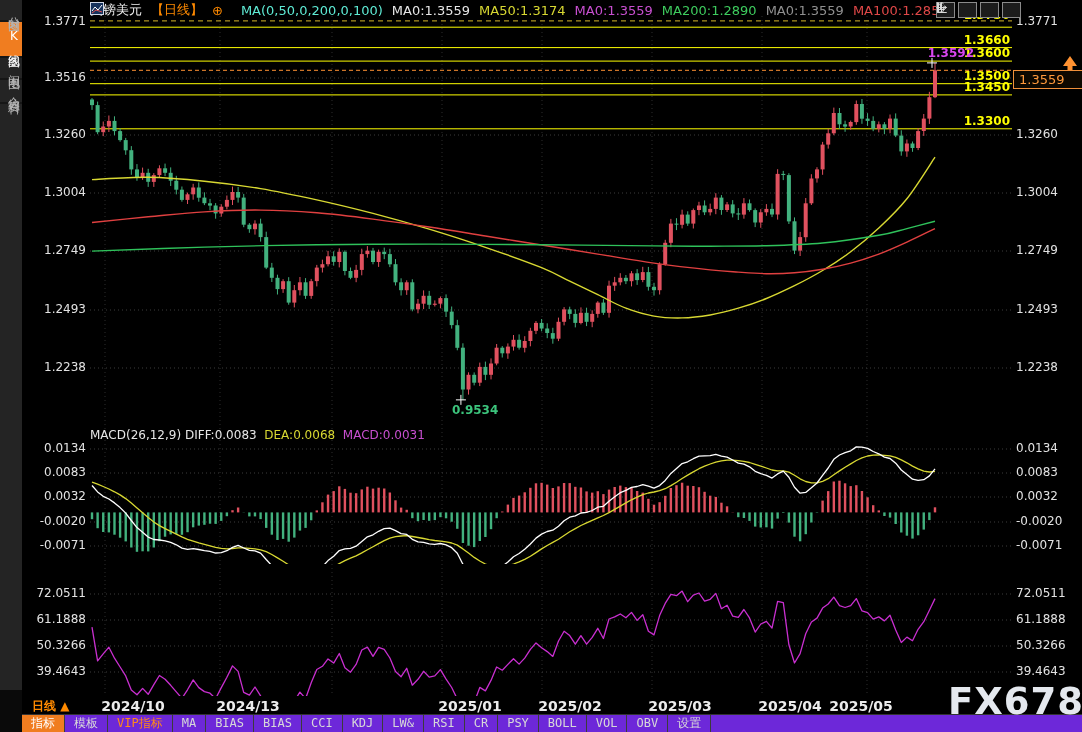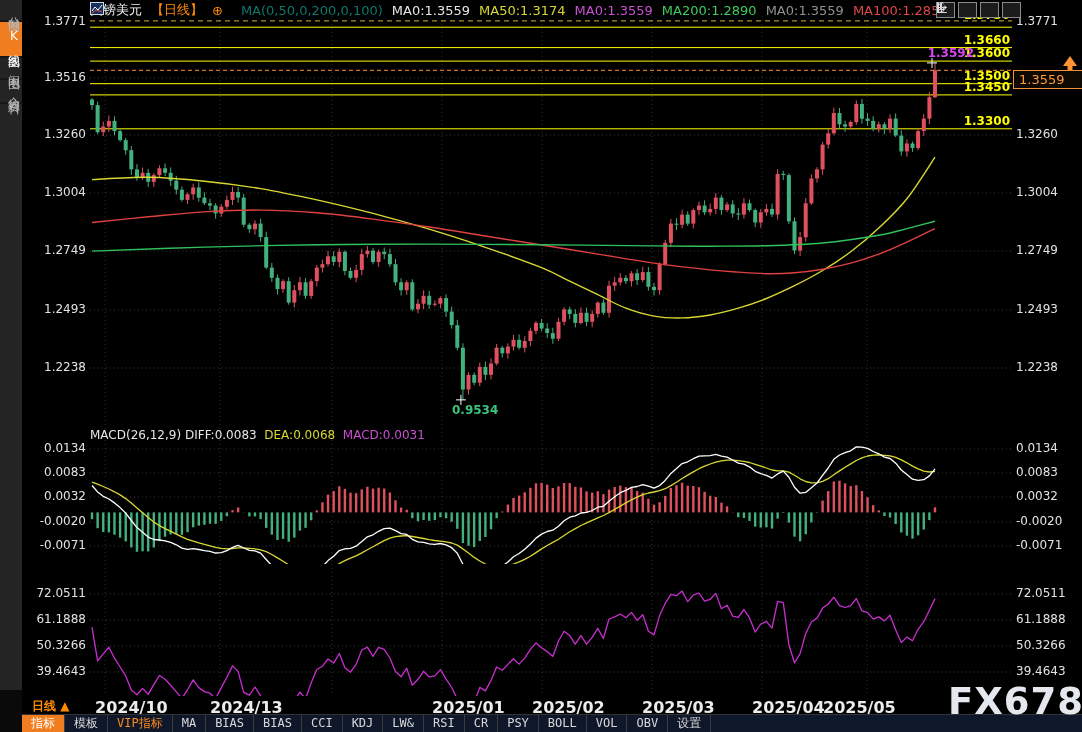--- a/index.html
+++ b/index.html
@@ -10,21 +10,21 @@
   .side-tab{writing-mode:vertical-rl;text-orientation:upright;width:22px;text-align:center;
             color:#b4b4b4;font-size:12px;letter-spacing:2px;padding:7px 0;border-bottom:2px solid #161616;}
   .side-tab.active{background:#f07d20;color:#fff;}
   #sidebar .bottom-fill{position:absolute;left:0;bottom:0;width:22px;height:42px;background:#0a0a0a;}
   
   #hdr{position:absolute;left:90px;top:2px;height:16px;display:flex;align-items:center;gap:9px;
        font-size:13px;white-space:nowrap;z-index:6;}
   .sym{color:#f2f2f2;}
   .period{color:#ff8a00;}
   .addic{color:#ff8a00;font-size:13px;}
-  .maset{color:#0f766e;text-align:right;}
+  .maset{color:#5eead4;text-align:right;}
   .maval{font-size:13px;}
   #hdr-icons{position:absolute;left:936px;top:2px;display:flex;gap:3px;z-index:7;}
   .hicon{width:17px;height:14px;border:1px solid #8a8a8a;background:#1c1c1c;display:flex;
          align-items:center;justify-content:center;}
   
   .tick{position:absolute;color:#e2e2e2;font-size:12px;line-height:13px;z-index:4;}
   .tick.l{left:30px;width:56px;text-align:right;}
   .tick.r{left:1016px;text-align:left;}
   
   .lvl{position:absolute;right:72px;color:#ffff00;font-size:12px;font-weight:bold;z-index:4;}
@@ -34,22 +34,22 @@
   #lo-label{position:absolute;left:452px;top:403px;color:#3cc47c;font-size:12px;font-weight:bold;z-index:5;}
   
   #price-box{position:absolute;left:1013px;top:70px;width:64px;height:17px;border:1px solid #f0903a;
              background:#0d0800;color:#ff9a3c;font-size:13px;line-height:17px;padding-left:5px;z-index:6;}
   
   .legend{position:absolute;left:90px;font-size:12px;white-space:nowrap;z-index:5;pointer-events:none;}
   .legend .w{color:#e6e6e6;} .legend .y{color:#d8d832;} .legend .m{color:#c84fd0;}
   
   #xaxis{position:absolute;left:22px;right:0;top:698px;height:16px;background:#000;z-index:5;}
   #period-lbl{position:absolute;left:10px;top:0;color:#ff8a00;font-size:12px;font-weight:bold;}
-  .date{position:absolute;top:0;width:76px;text-align:left;color:#ececec;font-size:16px;font-weight:bold;}
-  #toolbar{position:absolute;left:22px;right:0;bottom:0;height:17px;background:#0f172a;display:flex;
+  .date{position:absolute;top:0;width:76px;text-align:center;color:#ececec;font-size:14px;font-weight:bold;}
+  #toolbar{position:absolute;left:22px;right:0;bottom:0;height:17px;background:#6d28d9;display:flex;
            border-top:1px solid #333;z-index:5;font-family:"DejaVu Sans Mono","DejaVu Sans",monospace;}
   .tb{font-size:12px;line-height:16px;color:#d8d8d8;padding:0 9px;border-right:1px solid #3c3c3c;}
   .tb.active{background:#f07d20;color:#fff;}
   .tb.vip{color:#ff8a1a;}
   #wm{position:absolute;left:948px;top:680px;color:#e4e8ee;font-size:37px;font-weight:bold;
       letter-spacing:1px;z-index:6;font-style:normal;}
   svg{position:absolute;left:0;top:0;z-index:2;}
 </style>
 </head>
 <body>

